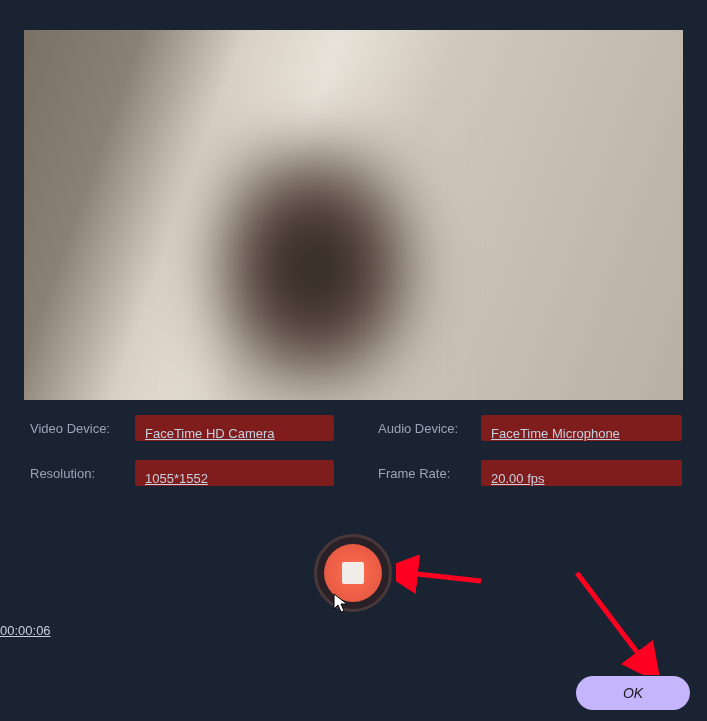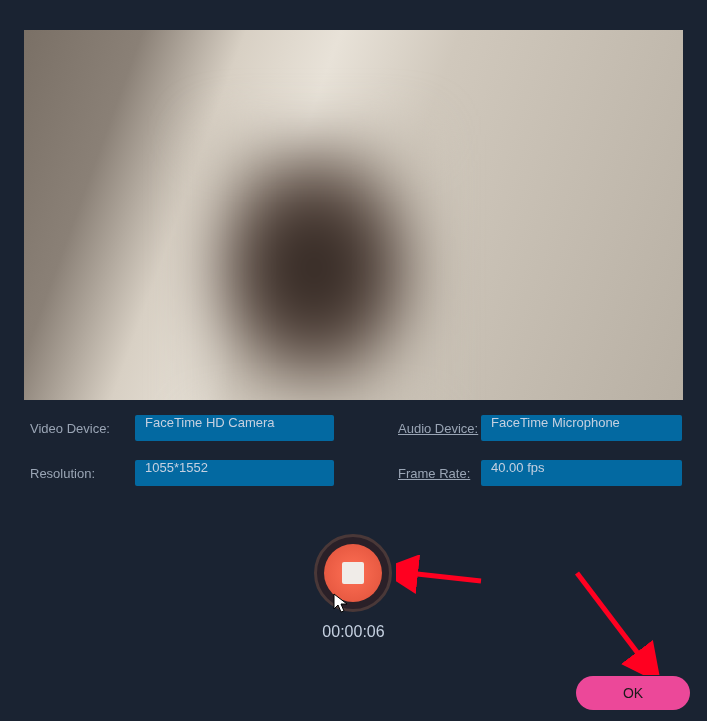--- a/index.html
+++ b/index.html
@@ -39,32 +39,33 @@
     .row1 { top: 428px; }
     .row2 { top: 473px; }
     .label {
       font-size: 13px;
       color: #9aa5b5;
       text-align: left;
       width: 96px;
       padding-right: 6px;
     }
     .label-left { position: absolute; left: 30px; }
-    .label-right { position: absolute; left: 398px; text-decoration: underline; }
+    .label-right { position: absolute; left: 378px; }
     .field {
       position: absolute;
       height: 26px;
-      background: #0369a1;
+      background: #7f1d1d;
       border: none;
       color: #c5d0e0;
       font-size: 13px;
       padding: 0 10px;
       display: flex;
-      align-items: flex-start;
+      align-items: flex-end;
       border-radius: 2px;
+      text-decoration: underline;
     }
     .field-left { left: 135px; width: 199px; }
     .field-right { left: 481px; width: 201px; }
     .stop-button {
       position: absolute;
       left: 314px;
       top: 534px;
       width: 78px;
       height: 78px;
       border-radius: 50%;
@@ -88,36 +89,37 @@
       width: 22px;
       height: 22px;
       background: #f0ece8;
       border-radius: 2px;
     }
     .timer {
       position: absolute;
       left: 0;
       right: 0;
       top: 623px;
-      text-align: center;
-      font-size: 16px;
+      font-size: 13px;
       color: #c5d0e0;
+      text-decoration: underline;
     }
     .ok-button {
       position: absolute;
       left: 576px;
       top: 676px;
       width: 114px;
       height: 34px;
       border-radius: 17px;
-      background: #ec4899;
+      background: #c4b5fd;
       border: none;
       color: #1a1a1a;
       font-size: 14px;
       cursor: pointer;
+      font-style: italic;
     }
     .cursor-icon {
       position: absolute;
       left: 333px;
       top: 593px;
       pointer-events: none;
     }
     .arrow {
       position: absolute;
       pointer-events: none;
@@ -139,21 +141,21 @@
   </div>
 </div>
 
 <div class="controls-row row2">
   <div class="label label-left">Resolution:</div>
   <div class="field field-left">
     <span>1055*1552</span>
   </div>
   <div class="label label-right">Frame Rate:</div>
   <div class="field field-right">
-    <span>40.00 fps</span>
+    <span>20.00 fps</span>
   </div>
 </div>
 
 <div class="stop-button">
   <div class="stop-inner-ring">
     <div class="stop-square"></div>
   </div>
 </div>
 
 <svg class="cursor-icon" width="18" height="22" viewBox="0 0 18 22">

